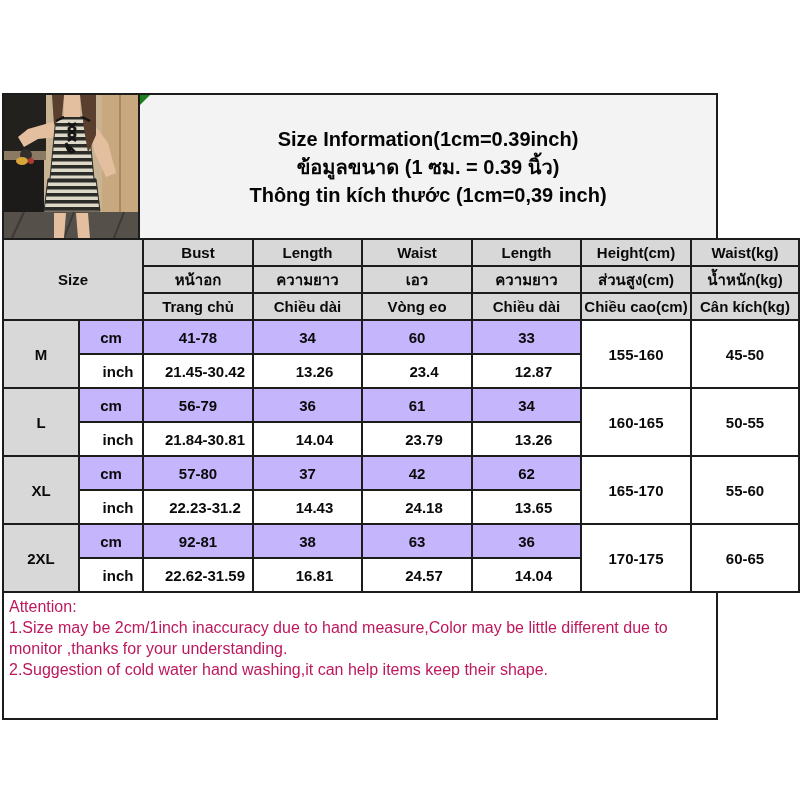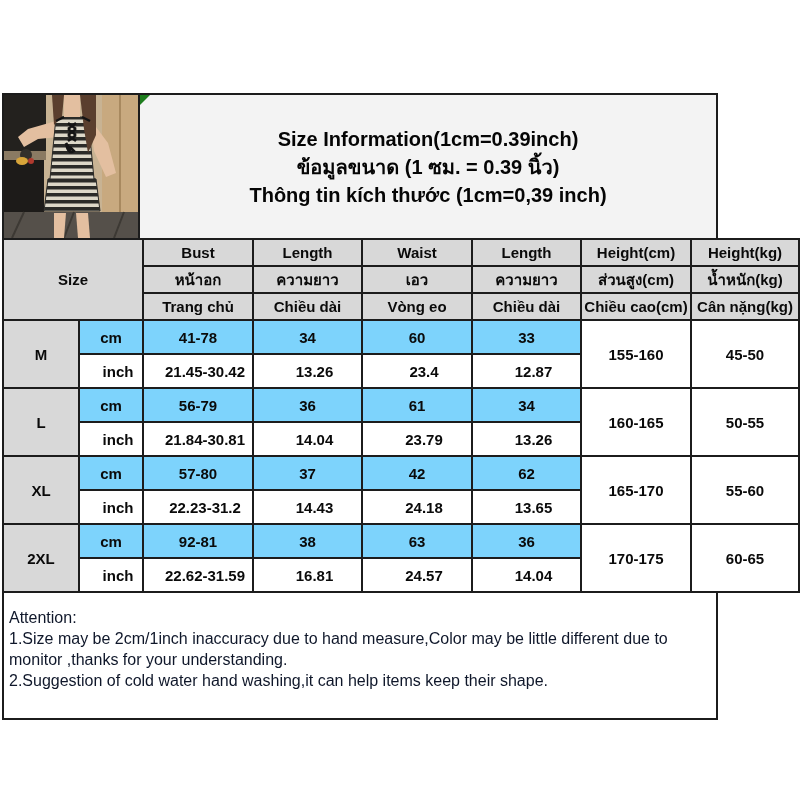--- a/index.html
+++ b/index.html
@@ -19,29 +19,29 @@
   .corner-marker{position:absolute;top:0;left:0;width:0;height:0;
                  border-top:10px solid #1e7d1e;border-right:10px solid transparent;}
 
   
   table.size-table{border-collapse:collapse;table-layout:fixed;width:796px;margin-top:-2px;}
   table.size-table td{border:2px solid #1c1c1c;text-align:center;vertical-align:middle;
                       padding:0;font-size:15px;font-weight:bold;color:#0a0a0a;
                       overflow:hidden;white-space:nowrap;}
   tr.hdr td{height:25px;background:#d8d8d8;margin-top:8px;}
   td.size-head{font-size:29px;font-weight:bold;background:#d8d8d8;}
-  tr.cmrow td{height:32px;background:#7dd3fc;}
+  tr.cmrow td{height:32px;background:#c4b5fd;}
   tr.inchrow td{height:32px;background:#ffffff;padding-left:14px;}
   td.sizecell{background:#d8d8d8 !important;font-size:16px;}
   td.mergecell{background:#ffffff !important;}
 
   
   .attention-box{border:2px solid #1c1c1c;box-sizing:border-box;margin-top:-2px;
-                 height:129px;background:#ffffff;padding:14px 5px;
-                 font-size:16px;line-height:21px;font-weight:normal;color:#0f172a;}
+                 height:129px;background:#ffffff;padding:3px 5px;
+                 font-size:16px;line-height:21px;font-weight:normal;color:#be185d;}
   .attention-box p{margin:0;}
 </style>
 </head>
 <body>
 
 <div class="frame">
 
   <div class="header-band">
     <div class="photo-box">
       <svg width="134" height="143" viewBox="0 0 134 143">
@@ -100,37 +100,37 @@
         <col style="width:108px">
     </colgroup>
     <tbody>
         <tr class="hdr">
       <td class="size-head" rowspan="3" colspan="2">Size</td>
       <td>Bust</td>
       <td>Length</td>
       <td>Waist</td>
       <td>Length</td>
       <td>Height(cm)</td>
-      <td>Height(kg)</td>
+      <td>Waist(kg)</td>
     </tr>
     <tr class="hdr">
       <td>หน้าอก</td>
       <td>ความยาว</td>
       <td>เอว</td>
       <td>ความยาว</td>
       <td>ส่วนสูง(cm)</td>
       <td>น้ำหนัก(kg)</td>
     </tr>
     <tr class="hdr">
       <td>Trang chủ</td>
       <td>Chiều dài</td>
       <td>Vòng eo</td>
       <td>Chiều dài</td>
       <td>Chiều cao(cm)</td>
-      <td>Cân nặng(kg)</td>
+      <td>Cân kích(kg)</td>
     </tr>
 
     <tr class="cmrow">
       <td class="sizecell" rowspan="2">M</td>
       <td>cm</td>
       <td>41-78</td>
       <td>34</td>
       <td>60</td>
       <td>33</td>
       <td class="mergecell" rowspan="2">155-160</td>

